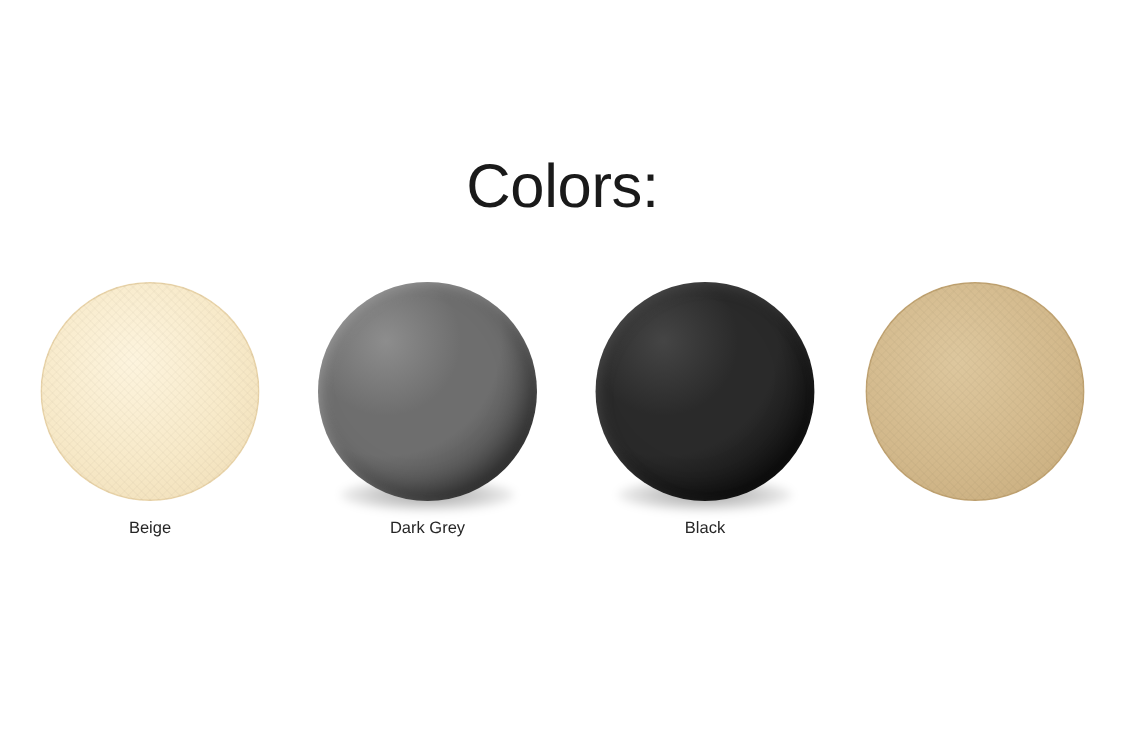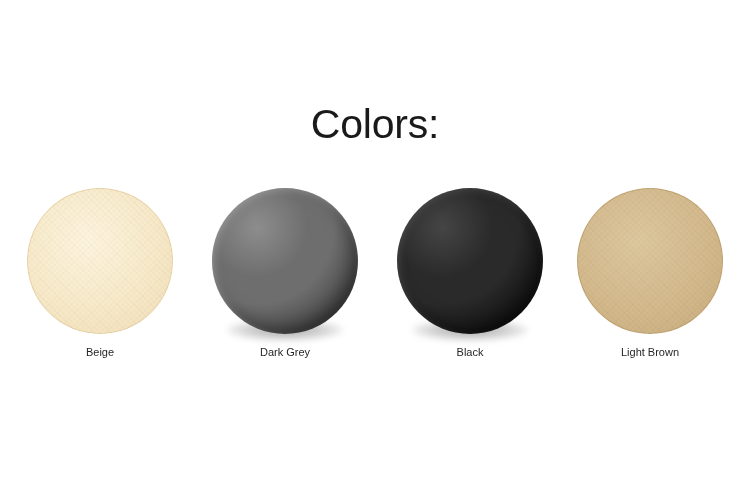--- a/index.html
+++ b/index.html
@@ -154,17 +154,16 @@
         <div class="sphere-shadow"></div>
         <div class="disc disc-sphere" style="background-image: radial-gradient(circle at 31% 27%, rgb(141, 141, 141) 0%, rgb(110, 110, 110) 34%, rgb(110, 110, 110) 52%, rgb(63, 63, 63) 88%, rgb(63, 63, 63) 100%); background-color: rgb(110, 110, 110); box-shadow: rgb(154, 154, 154) 3px 3px 9px -2px inset, rgba(0, 0, 0, 0.55) -8px -9px 20px -6px inset;"></div>
       </div>
       <div class="swatch-label" style="color: rgb(38, 38, 38);">Dark Grey</div>
     </div>
 
     <div class="swatch swatch-s3">
       <div class="disc-wrap">
         <div class="disc disc-flat" style="background-image: radial-gradient(circle at 42% 36%, rgb(221, 199, 158) 0%, rgb(211, 185, 140) 55%, rgb(198, 170, 122) 100%); background-color: rgb(211, 185, 140); box-shadow: rgb(191, 162, 113) 0px 0px 0px 1px inset;"></div>
       </div>
-      <div class="swatch-label" style="color: rgb(38, 38, 38);">Light Brown</div>
     </div>
 
   </div>
 </div>
 
 </body></html>

